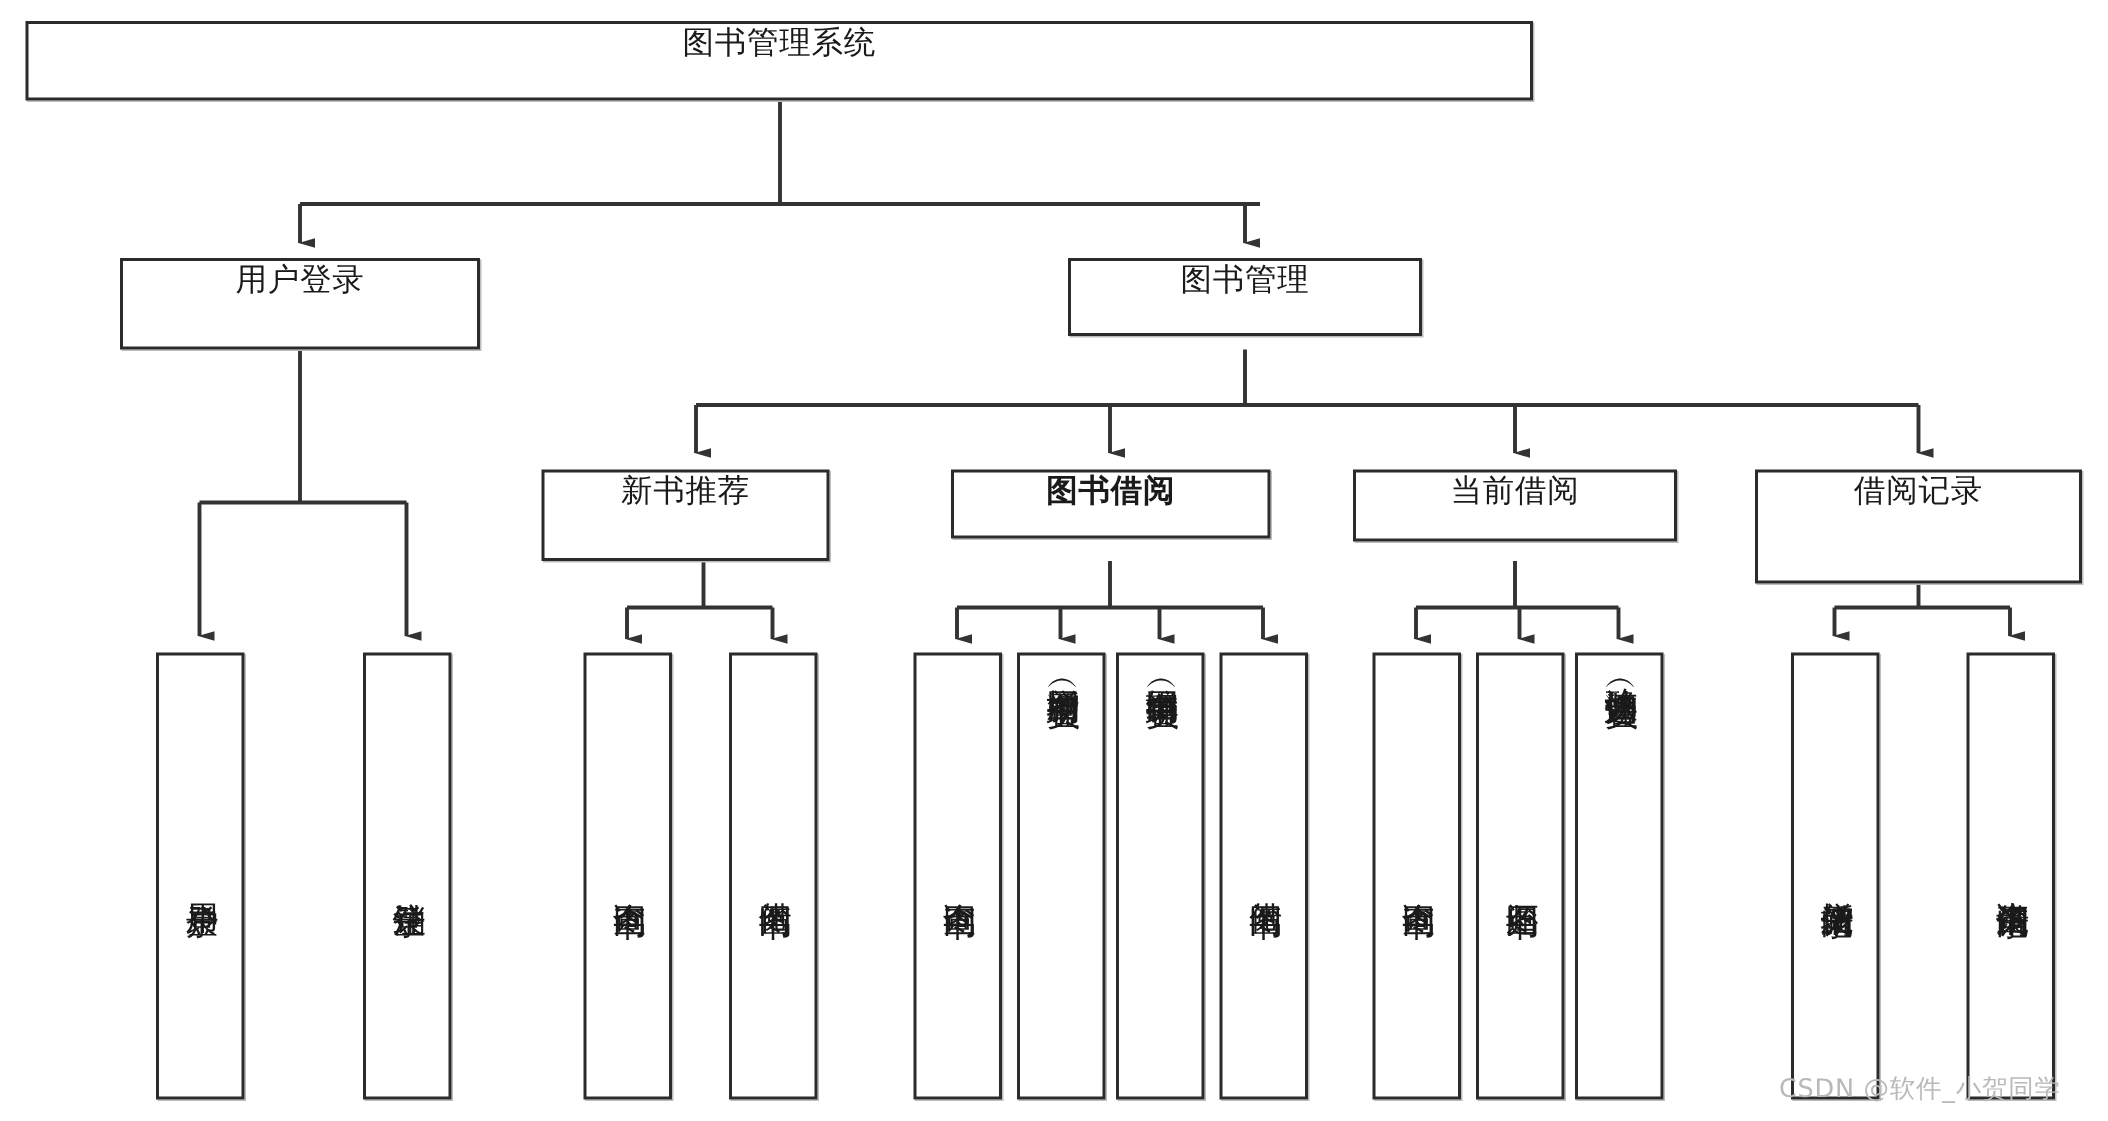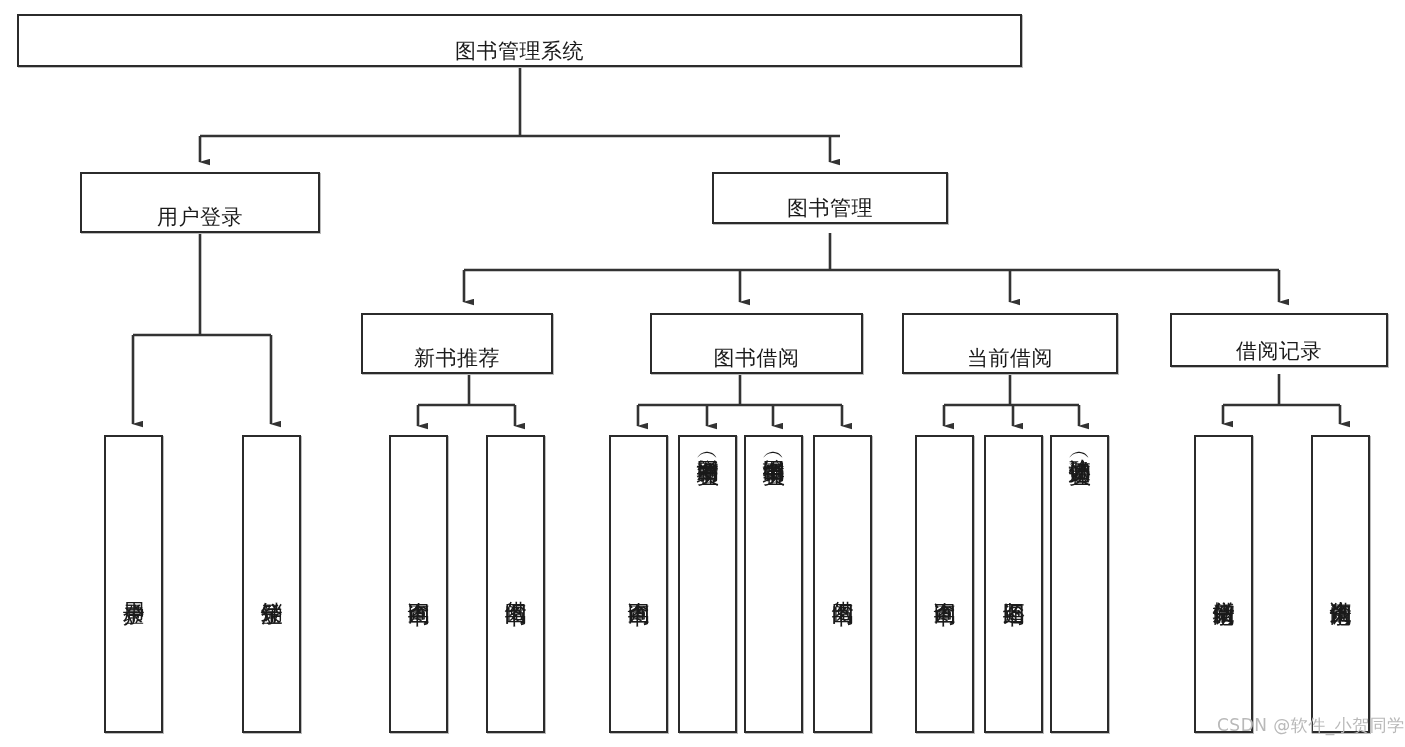--- a/index.html
+++ b/index.html
@@ -9,21 +9,21 @@
   }
   #canvas{position:relative;width:1405px;height:747px;background:#fff;}
   svg.lines{position:absolute;left:0;top:0;width:1405px;height:747px;}
 
   .node{
     position:absolute;
     box-sizing:border-box;
     background:#ffffff;
     border:2px solid #2b2b2b;
     display:flex;
-    align-items:flex-end;
+    align-items:flex-start;
     justify-content:center;
     box-shadow:1px 1px 0 #bdbdbd;
   }
   .node .label{
     color:#1a1a1a;
     line-height:1.22;
     text-align:center;
     white-space:pre;
   }
   .h-node .label{
@@ -47,21 +47,20 @@
     align-self:center;
   }
   .watermark{
     position:absolute;
     left:1186px;top:714px;
     font-size:17px;
     color:#b9b9b9;
     letter-spacing:0.5px;
     white-space:nowrap;
     pointer-events:none;
-    margin-left:31px;
   }
 </style>
 </head>
 <body>
 
 <div id="canvas">
 
   <svg class="lines" viewBox="0 0 1405 747" xmlns="http://www.w3.org/2000/svg">
     <defs>
       <marker id="arr" markerWidth="10" markerHeight="12" refX="3.2" refY="10" orient="auto" markerUnits="userSpaceOnUse">
@@ -119,27 +118,27 @@
   <div class="node h-node" style="left:80px;top:172px;width:240px;height:61px;">
     <span class="label">用户登录</span>
   </div>
   <div class="node h-node" style="left:712px;top:172px;width:236px;height:52px;">
     <span class="label">图书管理</span>
   </div>
 
   <div class="node h-node" style="left:361px;top:313px;width:192px;height:61px;">
     <span class="label">新书推荐</span>
   </div>
-  <div class="node h-node" style="left:650px;top:313px;width:213px;height:61px;">
+  <div class="node h-node" style="left:634px;top:313px;width:213px;height:46px;font-weight:bold;">
     <span class="label">图书借阅</span>
   </div>
-  <div class="node h-node" style="left:902px;top:313px;width:216px;height:61px;">
+  <div class="node h-node" style="left:902px;top:313px;width:216px;height:48px;">
     <span class="label">当前借阅</span>
   </div>
-  <div class="node h-node" style="left:1170px;top:313px;width:218px;height:54px;">
+  <div class="node h-node" style="left:1170px;top:313px;width:218px;height:76px;">
     <span class="label">借阅记录</span>
   </div>
 
   <div class="node v-node mid" style="left:104px;top:435px;width:59px;height:298px;">
     <span class="label">用户登录</span>
   </div>
   <div class="node v-node mid" style="left:242px;top:435px;width:59px;height:298px;">
     <span class="label">注销登录</span>
   </div>
 

